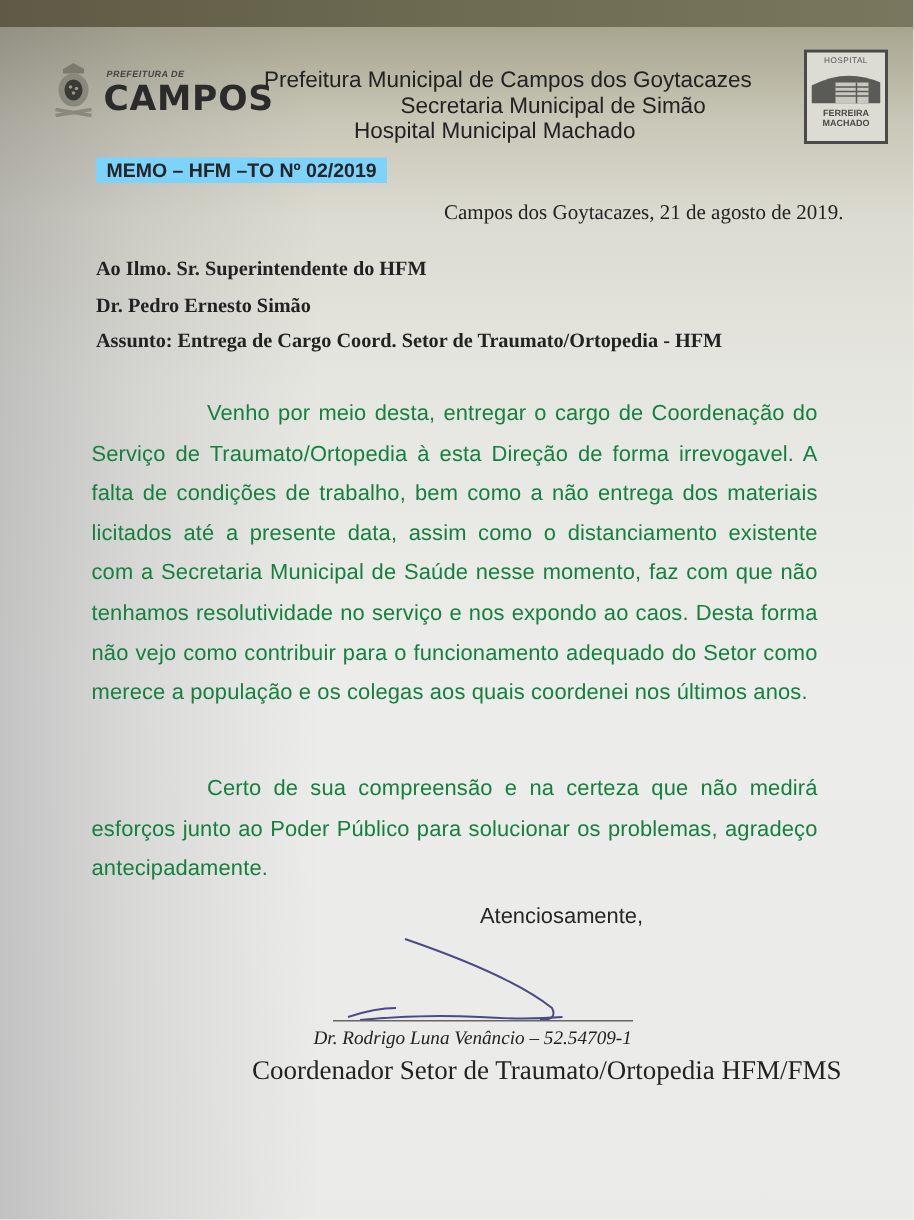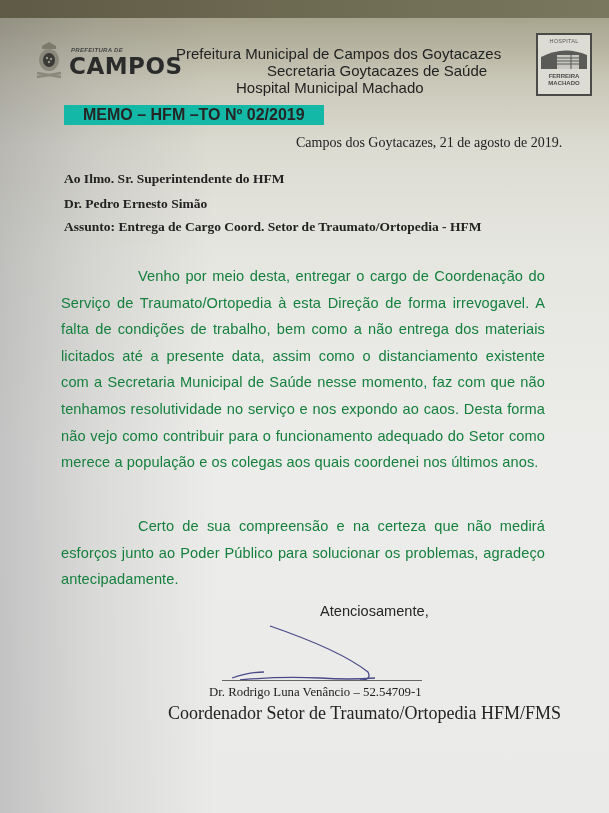--- a/index.html
+++ b/index.html
@@ -33,37 +33,37 @@
     .hdr2 { left: 267px; top: 62px; }
     .hdr3 { left: 236px; top: 79px; }
     .hospital-logo {
       position: absolute; left: 536px; top: 33px; width: 56px; height: 63px;
       border: 2px solid #4a4a48; box-sizing: border-box; background: #dcdcd5;
     }
     .hl-top { position: absolute; left: 0; top: 3px; width: 100%; text-align: center; font-size: 5.5px; color: #555; letter-spacing: 0.3px; }
     .hl-build { position: absolute; left: 3px; top: 12px; width: 46px; height: 22px; }
     .hl-bot { position: absolute; left: 0; top: 38px; width: 100%; text-align: center; font-size: 6px; color: #4a4a48; line-height: 7px; font-weight: bold; }
     .memo {
-      position: absolute; left: 64px; top: 105px; padding: 1px 19px;
-      background: #14b8a6; font-size: 16px; font-weight: bold; color: #252525; white-space: nowrap;
+      position: absolute; left: 64px; top: 105px; padding: 1px 7px;
+      background: #7dd3fc; font-size: 13px; font-weight: bold; color: #252525; white-space: nowrap;
     }
     .serif { font-family: "Liberation Serif", serif; }
     .date { position: absolute; left: 296px; top: 135px; font-size: 14px; color: #222; white-space: nowrap; }
     .addr { position: absolute; left: 64px; font-size: 13.5px; font-weight: bold; color: #222; white-space: nowrap; }
     .addr1 { top: 171px; } .addr2 { top: 196px; } .addr3 { top: 219px; }
     .body-text {
       position: absolute; left: 61px; width: 484px; font-size: 14.6px; color: #15803d;
       line-height: 26.6px; text-align: justify; letter-spacing: 0.1px;
     }
     .p1 { top: 263px; } .p2 { top: 513px; }
     .indent { display: inline-block; width: 77px; }
     .closing { position: absolute; left: 320px; top: 603px; font-size: 14.6px; color: #262626; white-space: nowrap; text-align: center; }
     .signature { position: absolute; left: 220px; top: 620px; width: 180px; height: 62px; }
     .sig-line { position: absolute; left: 222px; top: 680px; width: 200px; height: 1px; background: #666; }
-    .signer { position: absolute; left: 209px; top: 685px; font-size: 12.8px; color: #222; white-space: nowrap; }
+    .signer { position: absolute; left: 209px; top: 685px; font-size: 12.8px; color: #222; white-space: nowrap; font-style: italic; }
     .signer-role { position: absolute; left: 168px; top: 703px; font-size: 18px; color: #222; white-space: nowrap; }
   </style>
 </head>
 <body>
 
 <div class="backdrop"></div>
 
 <div class="paper"></div>
 
 <div class="logo-campos">
@@ -74,21 +74,21 @@
     <circle cx="13" cy="18" r="1.2" fill="#9a9888"></circle>
     <circle cx="17" cy="19" r="1.2" fill="#9a9888"></circle>
     <circle cx="15" cy="22" r="1.2" fill="#9a9888"></circle>
     <path d="M3 33 L27 37 M3 37 L27 33" stroke="#8a887a" stroke-width="2.5"></path>
   </svg>
   <span class="campos-small">PREFEITURA DE</span>
   <span class="campos-big">CAMPOS</span>
 </div>
 
 <div class="hdr hdr1">Prefeitura Municipal de Campos dos Goytacazes</div>
-<div class="hdr hdr2">Secretaria Goytacazes de Saúde</div>
+<div class="hdr hdr2">Secretaria Municipal de Simão</div>
 <div class="hdr hdr3">Hospital Municipal Machado</div>
 
 <div class="hospital-logo">
   <div class="hl-top">HOSPITAL</div>
   <svg class="hl-build" viewBox="0 0 46 22">
     <path d="M0 10 Q23 -2 46 8 L46 22 L0 22 Z" fill="#5a5a56"></path>
     <rect x="16" y="8" width="22" height="14" fill="#c8c8c0"></rect>
     <line x1="16" y1="11" x2="38" y2="11" stroke="#5a5a56" stroke-width="1"></line>
     <line x1="16" y1="14" x2="38" y2="14" stroke="#5a5a56" stroke-width="1"></line>
     <line x1="16" y1="17" x2="38" y2="17" stroke="#5a5a56" stroke-width="1"></line>

